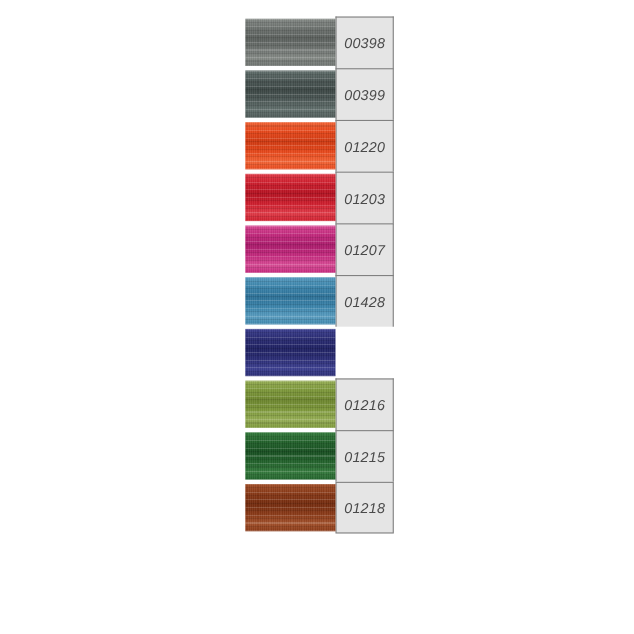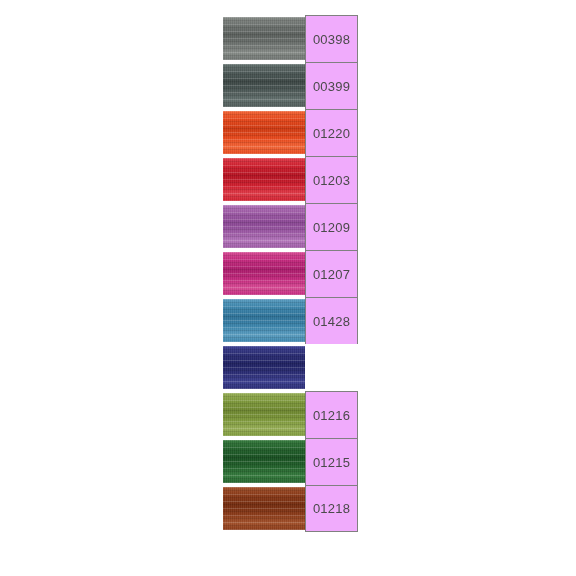--- a/index.html
+++ b/index.html
@@ -70,26 +70,27 @@
     pointer-events: none;
     z-index: 1;
   }
 
   
   .swatch-label-cell {
     flex: 1 1 auto;
     border: 1px solid #808080;
     border-top-width: 1px;
     border-bottom-width: 0;
-    background: #f0abfc;
+    background: #e5e5e5;
     display: flex;
     align-items: center;
     justify-content: center;
     box-sizing: border-box;
     margin-left: 0;
+    font-style: italic;
   }
   .swatch-row:last-child .swatch-label-cell {
     border-bottom-width: 1px;
   }
 
   .swatch-code {
     font-family: "Liberation Sans", sans-serif;
     font-size: 13px;
     color: #4a4a4a;
     letter-spacing: 0.2px;
@@ -119,26 +120,20 @@
         <span class="swatch-code">01220</span>
       </div>
     </div>
     <div class="swatch-row">
       <div class="swatch-chip" style="background: linear-gradient(rgb(224, 59, 72) 0%, rgb(207, 31, 46) 18%, rgb(181, 19, 34) 42%, rgb(207, 31, 46) 64%, rgb(224, 59, 72) 84%, rgb(207, 31, 46) 100%);"></div>
       <div class="swatch-label-cell">
         <span class="swatch-code">01203</span>
       </div>
     </div>
     <div class="swatch-row">
-      <div class="swatch-chip" style="background: linear-gradient(rgb(180, 118, 187) 0%, rgb(157, 90, 165) 18%, rgb(138, 71, 148) 42%, rgb(157, 90, 165) 64%, rgb(180, 118, 187) 84%, rgb(157, 90, 165) 100%);"></div>
-      <div class="swatch-label-cell">
-        <span class="swatch-code">01209</span>
-      </div>
-    </div>
-    <div class="swatch-row">
       <div class="swatch-chip" style="background: linear-gradient(rgb(216, 76, 149) 0%, rgb(196, 42, 126) 18%, rgb(171, 28, 108) 42%, rgb(196, 42, 126) 64%, rgb(216, 76, 149) 84%, rgb(196, 42, 126) 100%);"></div>
       <div class="swatch-label-cell">
         <span class="swatch-code">01207</span>
       </div>
     </div>
     <div class="swatch-row">
       <div class="swatch-chip" style="background: linear-gradient(rgb(90, 157, 192) 0%, rgb(61, 134, 173) 18%, rgb(46, 114, 152) 42%, rgb(61, 134, 173) 64%, rgb(90, 157, 192) 84%, rgb(61, 134, 173) 100%);"></div>
       <div class="swatch-label-cell">
         <span class="swatch-code">01428</span>
       </div>

